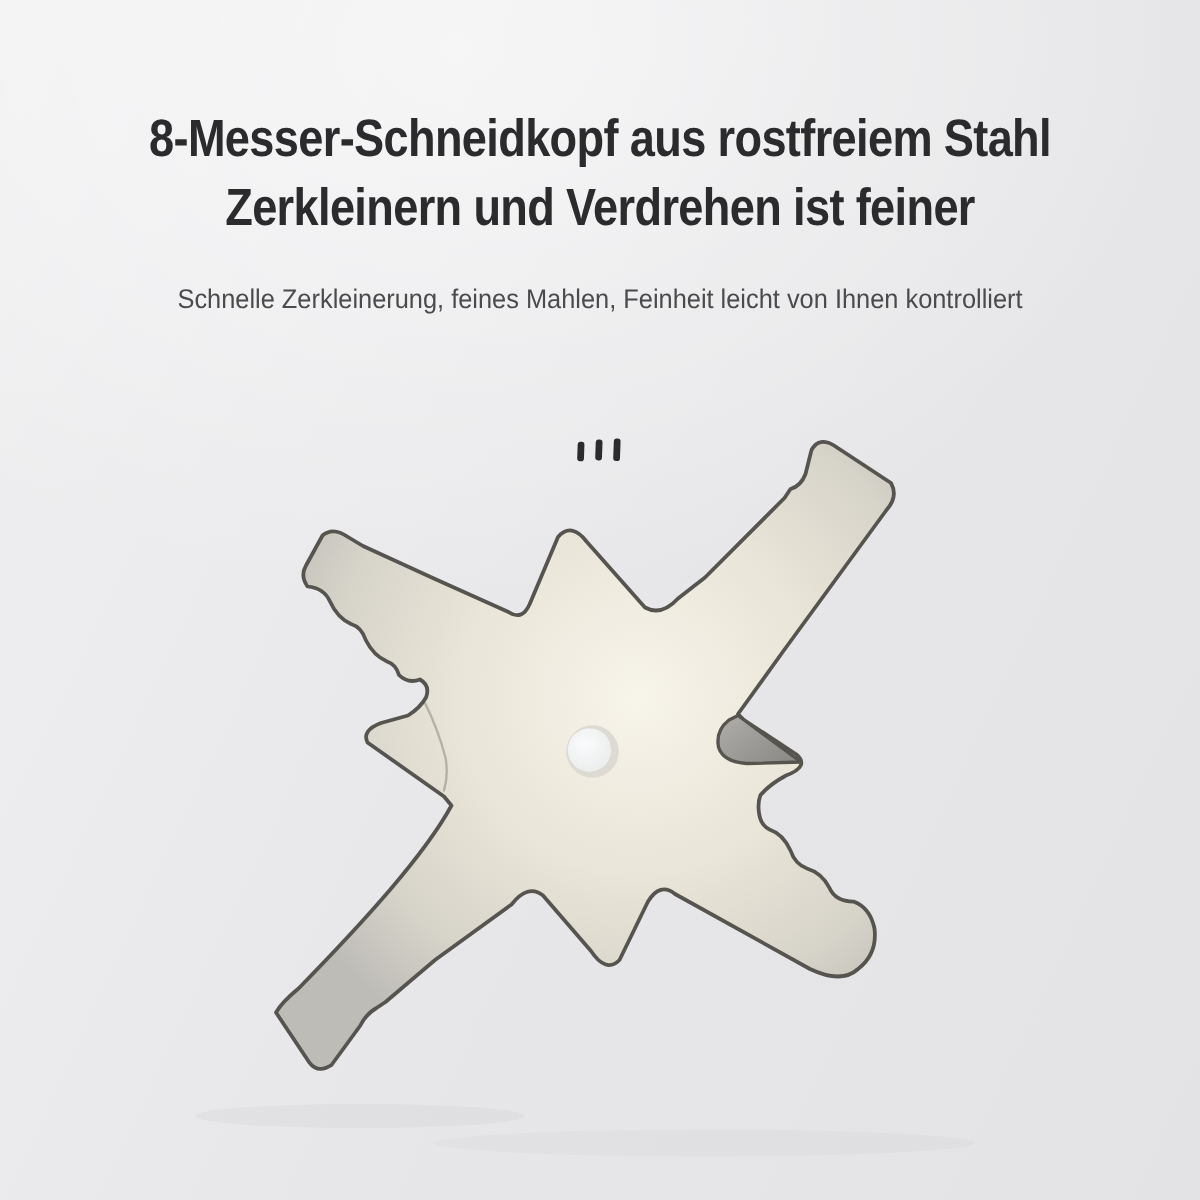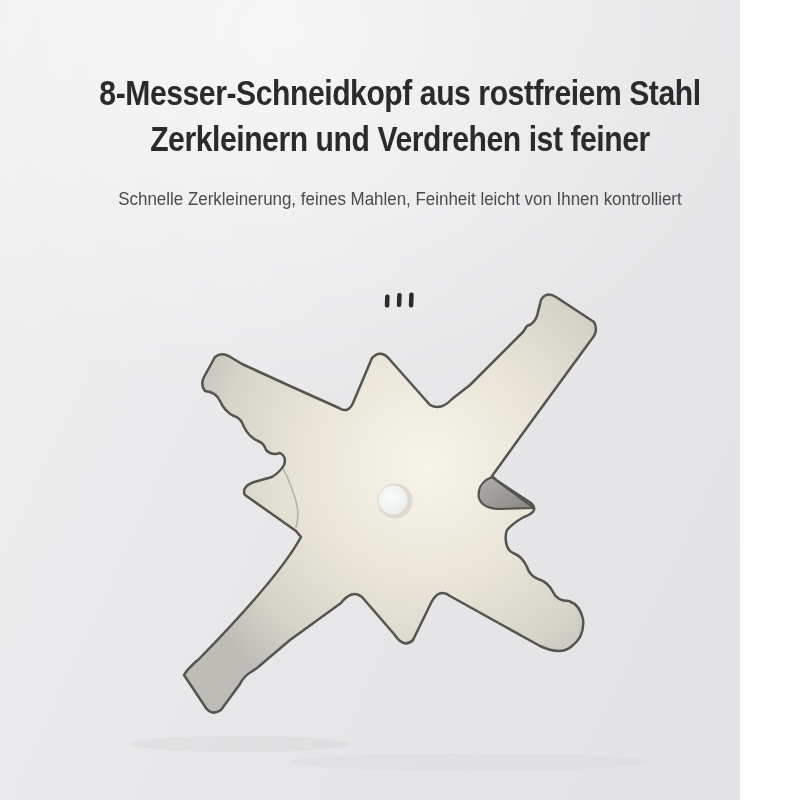--- a/index.html
+++ b/index.html
@@ -1,21 +1,21 @@
 <!DOCTYPE html>
 <html style="--background-light: #f0f0f1; --background-dark: #e3e3e6; --title-text: #2b2b2d; --subtitle-text: #4b4b4d; --steel-highlight: #f7f4ea; --steel-mid: #e9e5d8; --steel-shadow: #bebcb7; --blade-outline: #56544f; --flap-dark: #868581; --hole-fill: #edeeee; --marks: #2b2b2b;"><head>
 <meta charset="utf-8">
 <style>
   html,body{margin:0;padding:0;}
   body{
     width:800px;height:800px;overflow:hidden;
     font-family:"Liberation Sans", sans-serif;
   }
   .stage{
-    position:relative;width:740px;height:800px;overflow:hidden;
+    position:relative;width:800px;height:800px;overflow:hidden;
     background:
       radial-gradient(120% 85% at 38% 4%, rgba(255,255,255,.55), rgba(255,255,255,0) 55%),
       linear-gradient(115deg, var(--background-light,#f0f0f1) 0%, #ebebed 28%, #e7e7e9 52%, var(--background-dark,#e3e3e6) 100%);
   }
   .headline{
     position:absolute;top:70px;left:0;width:800px;text-align:center;
     color:var(--title-text,#2b2b2d);
     font-size:35px;font-weight:700;line-height:46px;letter-spacing:-.5px;
     transform:scaleX(.86);transform-origin:50% 50%;
     white-space:nowrap;

